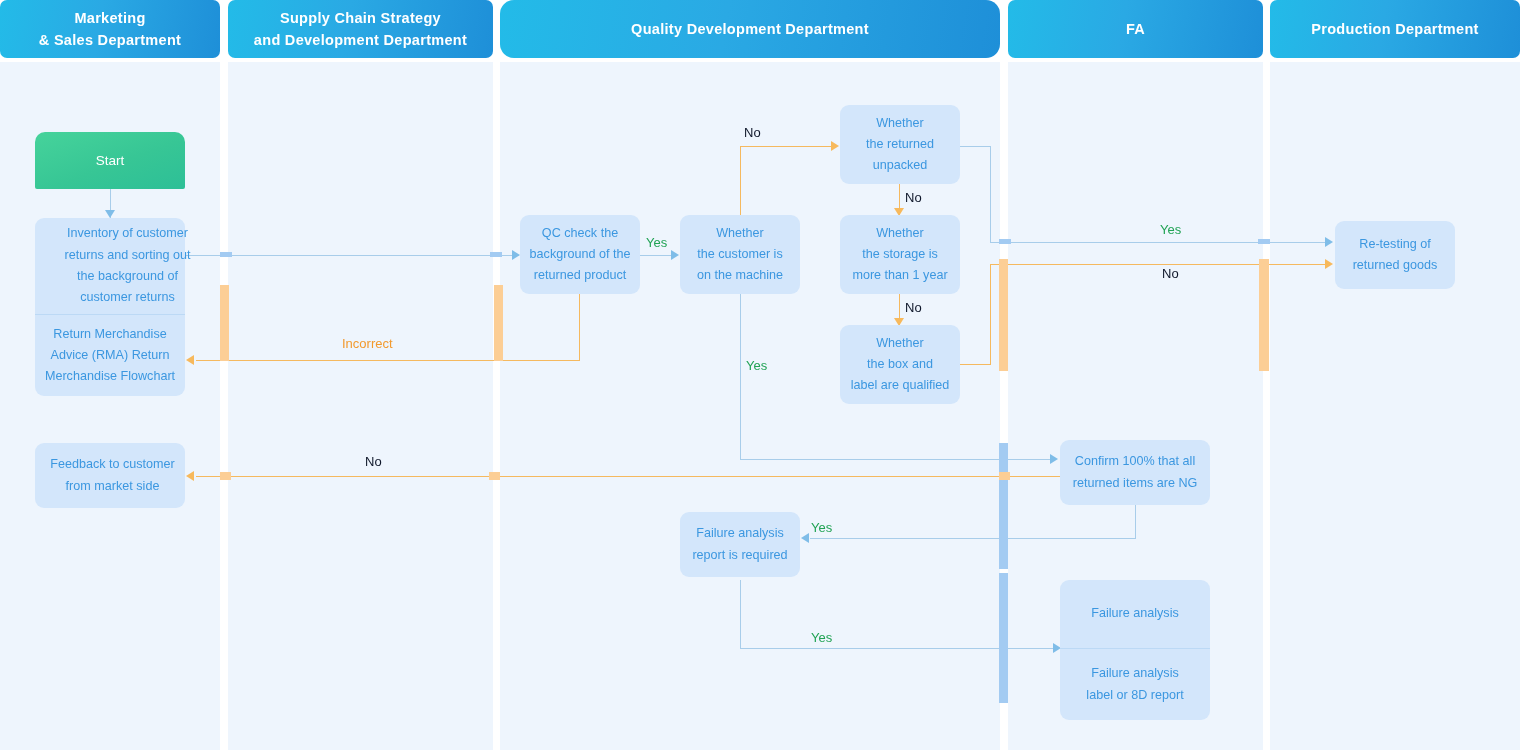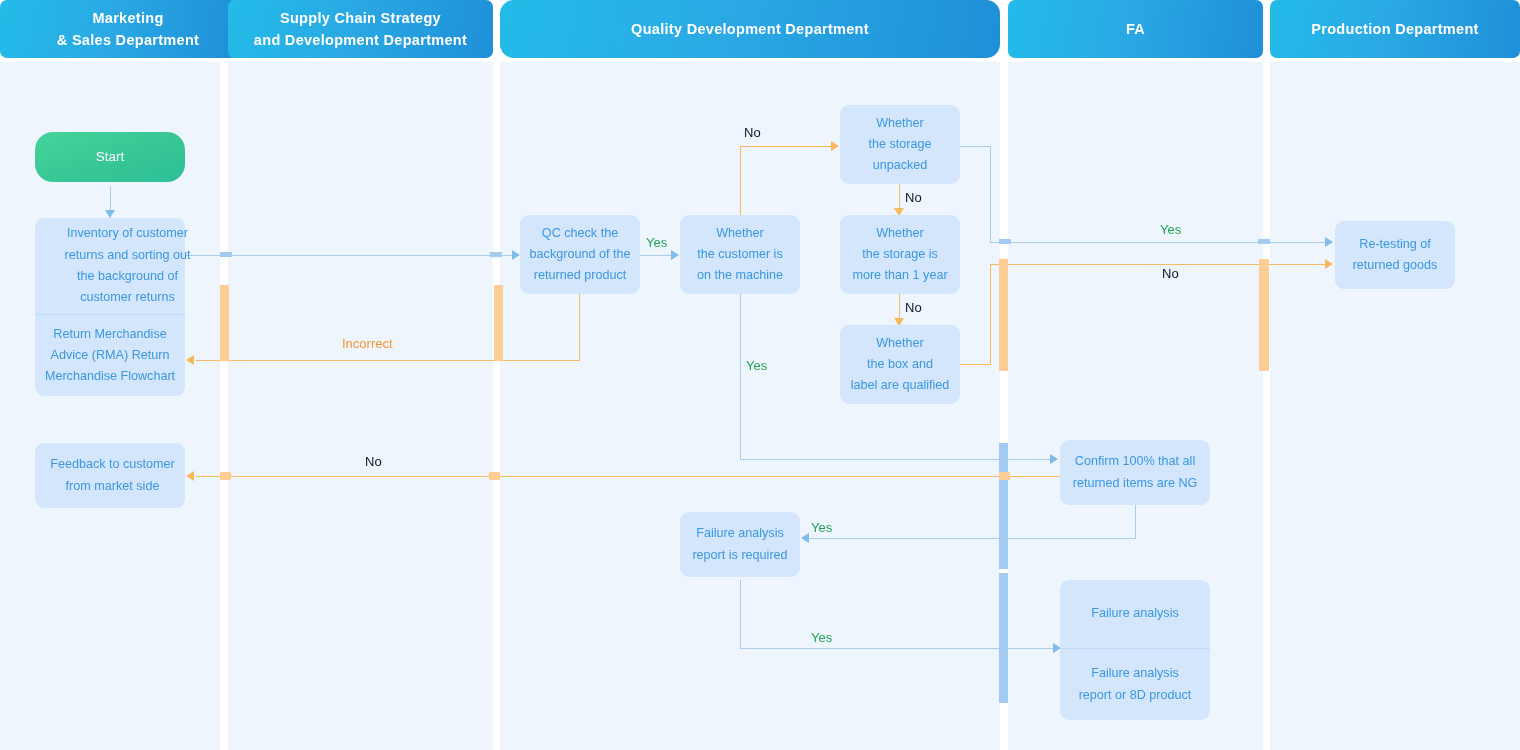--- a/index.html
+++ b/index.html
@@ -126,21 +126,21 @@
 <body>
 
 <div id="canvas">
 
   <div class="lane-body" style="left:0px;   top:62px; width:220px; height:688px;"></div>
   <div class="lane-body" style="left:228px; top:62px; width:265px; height:688px;"></div>
   <div class="lane-body" style="left:500px; top:62px; width:500px; height:688px;"></div>
   <div class="lane-body" style="left:1008px;top:62px; width:255px; height:688px;"></div>
   <div class="lane-body" style="left:1270px;top:62px; width:250px; height:688px;"></div>
 
-  <div class="lane-header" style="left:0px; top:0px; width:220px; height:58px;padding-left:18px;">
+  <div class="lane-header" style="left:0px; top:0px; width:220px; height:58px;">
     <div>
       <span>Marketing</span>
       <span>&amp; Sales Department</span>
     </div>
   </div>
   <div class="lane-header" style="left:228px; top:0px; width:265px; height:58px;">
     <div>
       <span>Supply Chain Strategy</span>
       <span>and Development Department</span>
     </div>
@@ -218,21 +218,21 @@
   <div class="vline" style="left:1135px; top:504px; width:1px; height:34px;"></div>
   <div class="hline" style="left:810px; top:538px; width:326px; height:1px;"></div>
   <div class="xmark" style="left:999px; top:511px; width:9px; height:58px;"></div>
   <div class="arrow left" style="left:801px; top:533px;"></div>
 
   <div class="vline" style="left:740px; top:580px; width:1px; height:68px;"></div>
   <div class="hline" style="left:740px; top:648px; width:314px; height:1px;"></div>
   <div class="xmark" style="left:999px; top:573px; width:9px; height:130px;"></div>
   <div class="arrow right" style="left:1053px; top:643px;"></div>
 
-  <div class="node start" style="left:35px; top:132px; width:150px; height:50px;border-radius:18px;">
+  <div class="node start" style="left:35px; top:132px; width:150px; height:57px;">
     <span class="ln">Start</span>
   </div>
 
   <div class="node split" style="left:35px; top:218px; width:150px; height:178px;">
     <div class="seg" style="height:96px;padding-left:41px;">
       <span class="ln">Inventory of customer</span>
       <span class="ln">returns and sorting out</span>
       <span class="ln">the background of</span>
       <span class="ln">customer returns</span>
     </div>
@@ -255,21 +255,21 @@
   </div>
 
   <div class="node" style="left:680px; top:215px; width:120px; height:79px;">
     <span class="ln">Whether</span>
     <span class="ln">the customer is</span>
     <span class="ln">on the machine</span>
   </div>
 
   <div class="node" style="left:840px; top:105px; width:120px; height:79px;">
     <span class="ln">Whether</span>
-    <span class="ln">the storage</span>
+    <span class="ln">the returned</span>
     <span class="ln">unpacked</span>
   </div>
 
   <div class="node" style="left:840px; top:215px; width:120px; height:79px;">
     <span class="ln">Whether</span>
     <span class="ln">the storage is</span>
     <span class="ln">more than 1 year</span>
   </div>
 
   <div class="node" style="left:840px; top:325px; width:120px; height:79px;">
@@ -287,21 +287,21 @@
     <span class="ln">Failure analysis</span>
     <span class="ln">report is required</span>
   </div>
 
   <div class="node split" style="left:1060px; top:580px; width:150px; height:140px;">
     <div class="seg" style="height:68px;">
       <span class="ln">Failure analysis</span>
     </div>
     <div class="seg divider" style="height:72px;">
       <span class="ln">Failure analysis</span>
-      <span class="ln">report or 8D product</span>
+      <span class="ln">label or 8D report</span>
     </div>
   </div>
 
   <div class="node" style="left:1335px; top:221px; width:120px; height:68px;">
     <span class="ln">Re-testing of</span>
     <span class="ln">returned goods</span>
   </div>
 
   <div class="elabel yes" style="left:646px; top:235px;">Yes</div>
   <div class="elabel no" style="left:744px; top:125px;">No</div>

